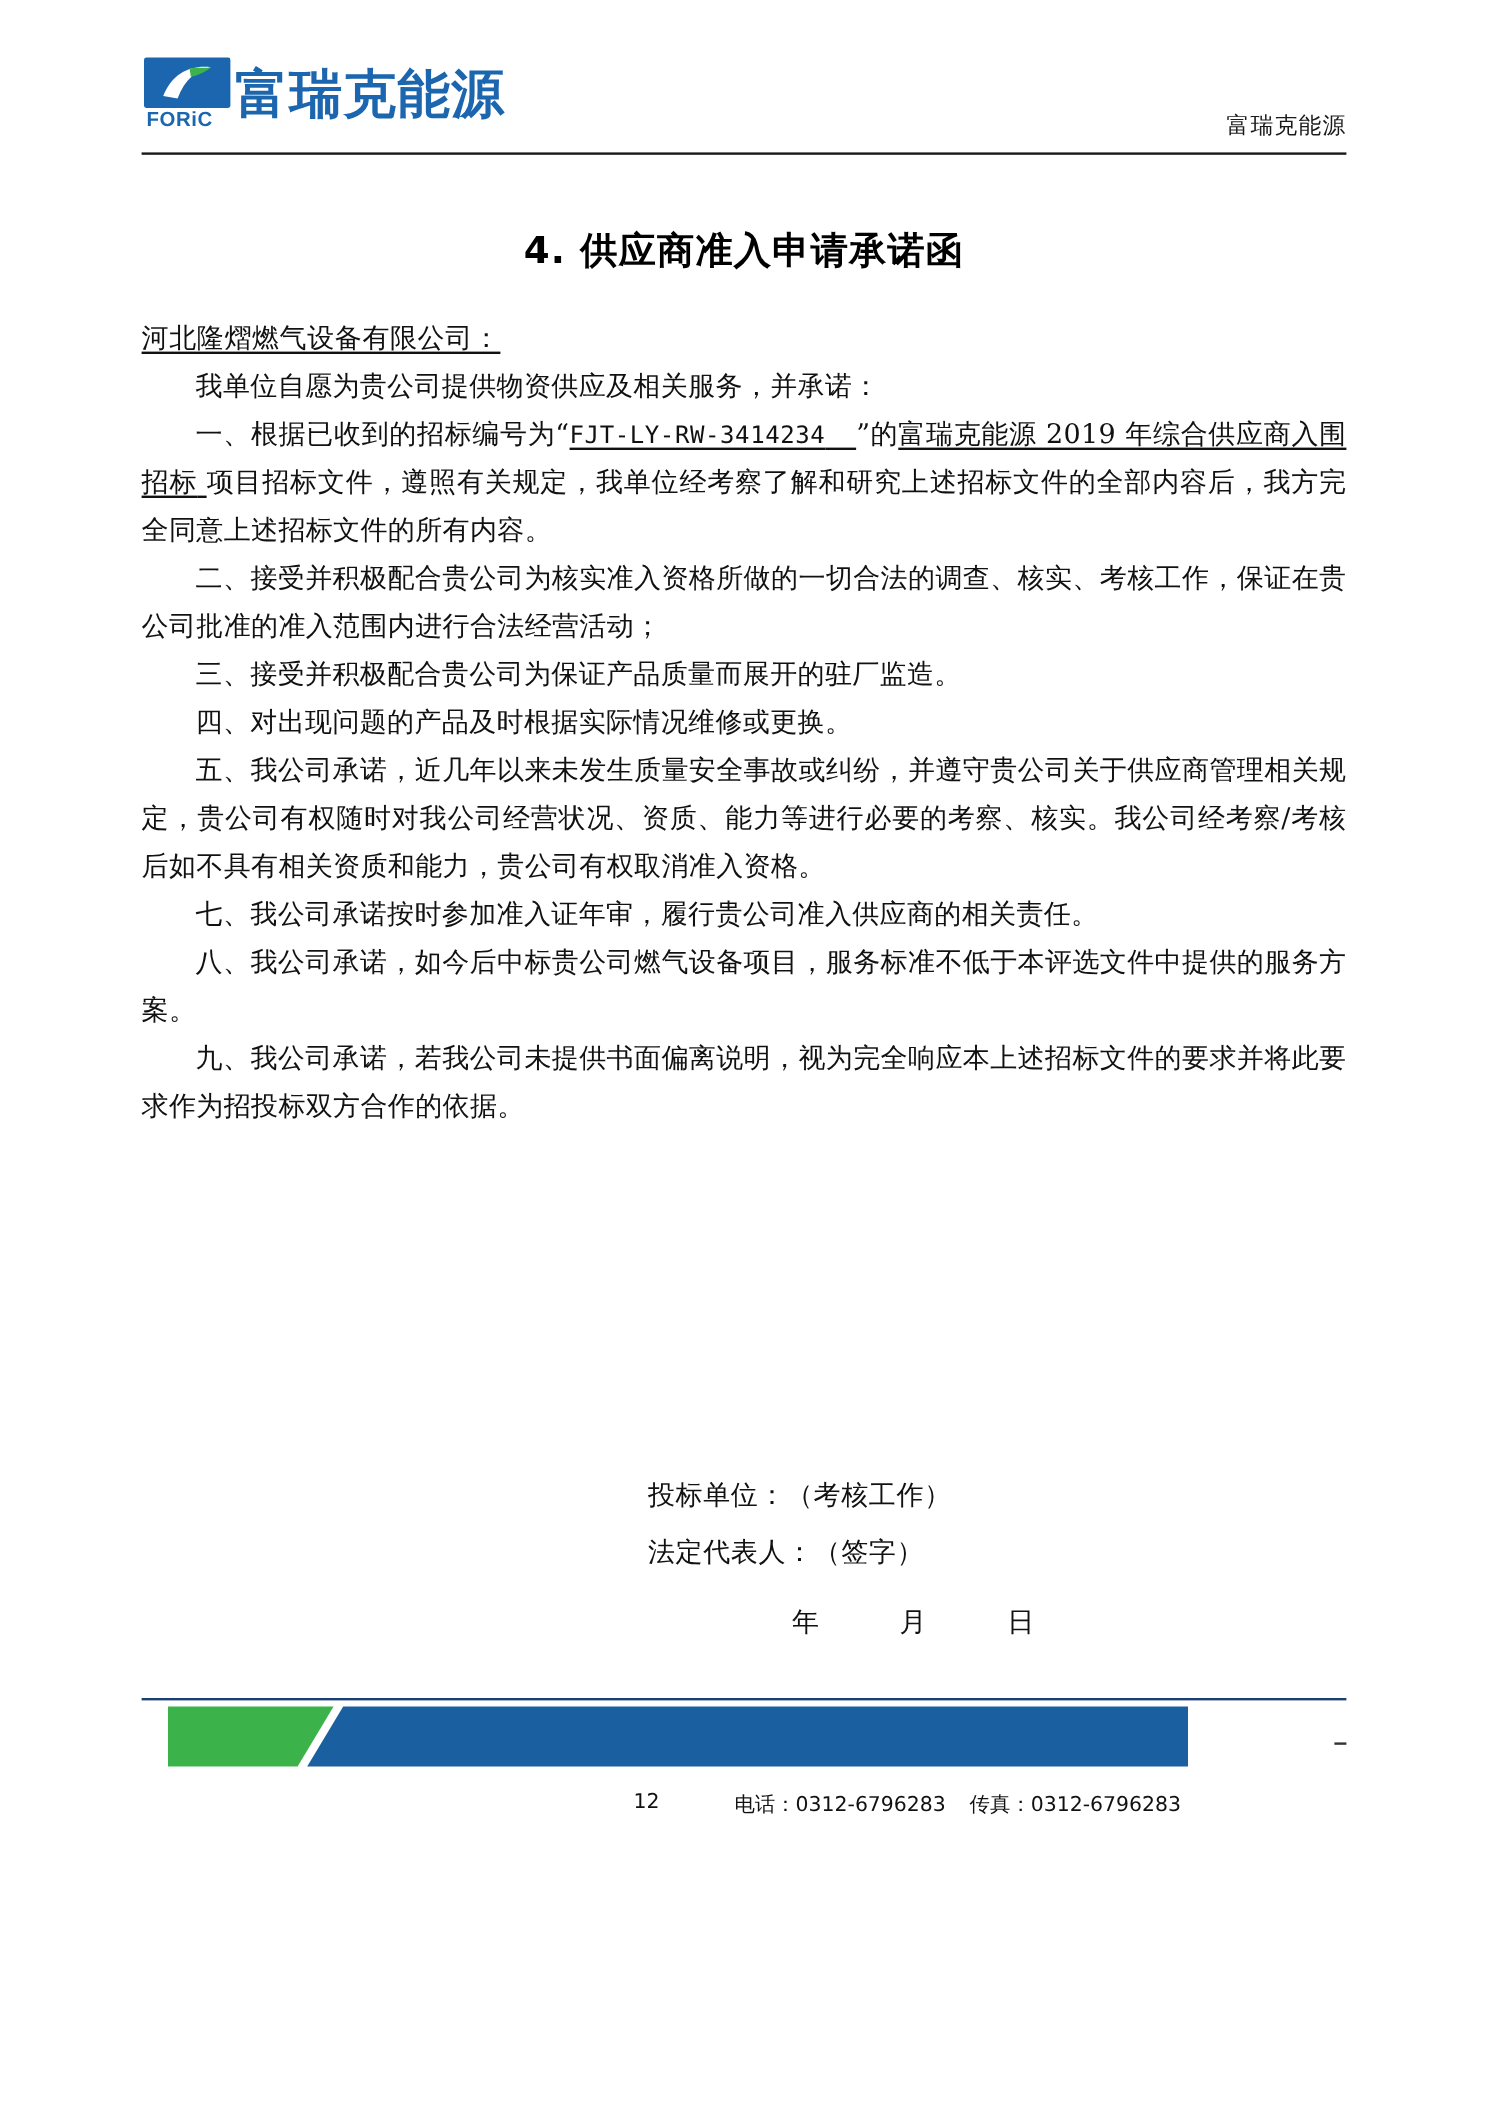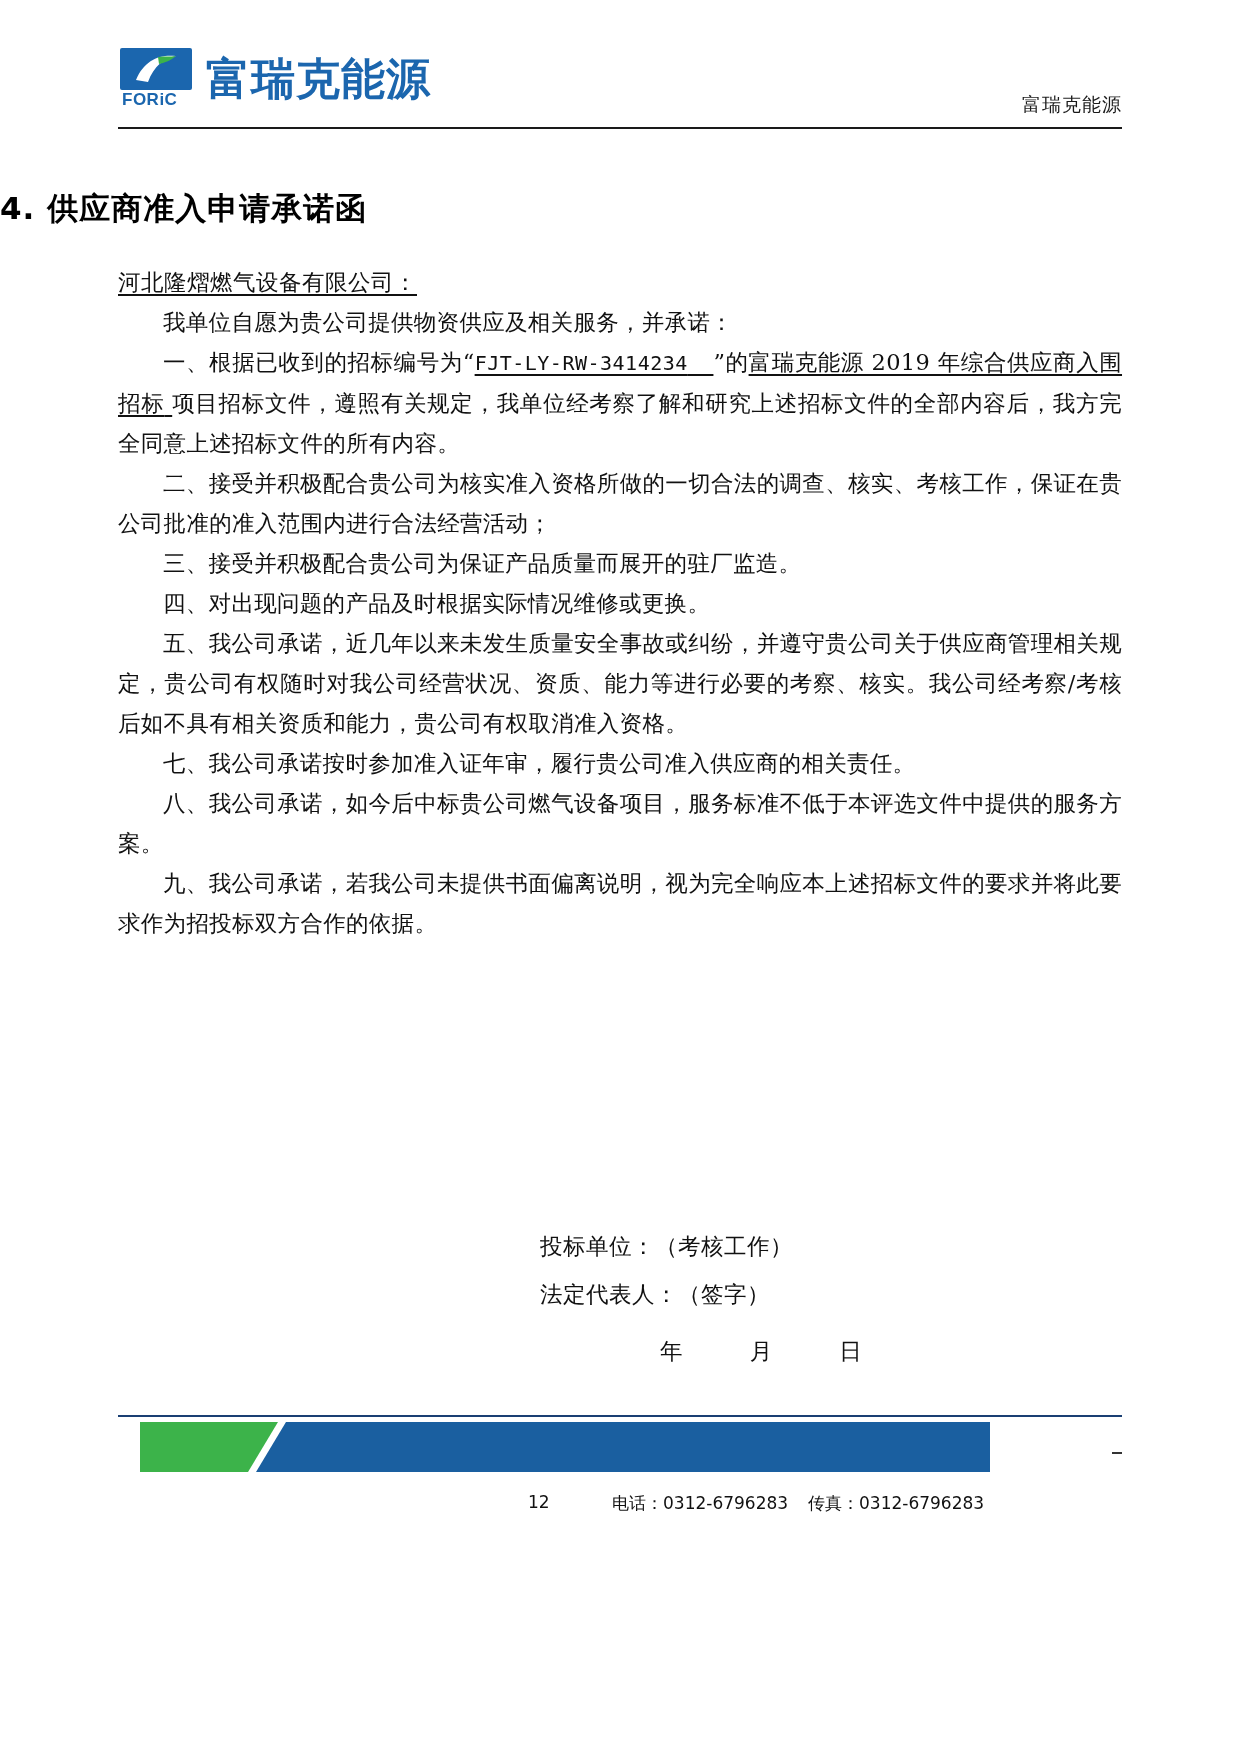--- a/index.html
+++ b/index.html
@@ -31,21 +31,20 @@
     width: 1004px;
     height: 2px;
     background: #1a1a1a;
   }
   .logo-wrap {
     position: absolute;
     left: 120px;
     top: 48px;
     display: flex;
     align-items: center;
-    gap: 10px;
   }
   .logo-mark {
     width: 72px;
     height: 62px;
     position: relative;
   }
   .logo-mark .band-top {
     position: absolute;
     left: 0; top: 0;
     width: 72px; height: 42px;
@@ -85,21 +84,21 @@
     color: #1a1a1a;
     letter-spacing: 1px;
   }
 
   
   .doc-title {
     position: absolute;
     left: 0;
     top: 188px;
     width: 1240px;
-    text-align: left;
+    text-align: center;
     font-family: "DejaVu Sans", "Liberation Sans", sans-serif;
     font-weight: bold;
     font-size: 31px;
     letter-spacing: 1px;
     color: #000;
   }
   .content {
     position: absolute;
     left: 118px;
     top: 262px;

